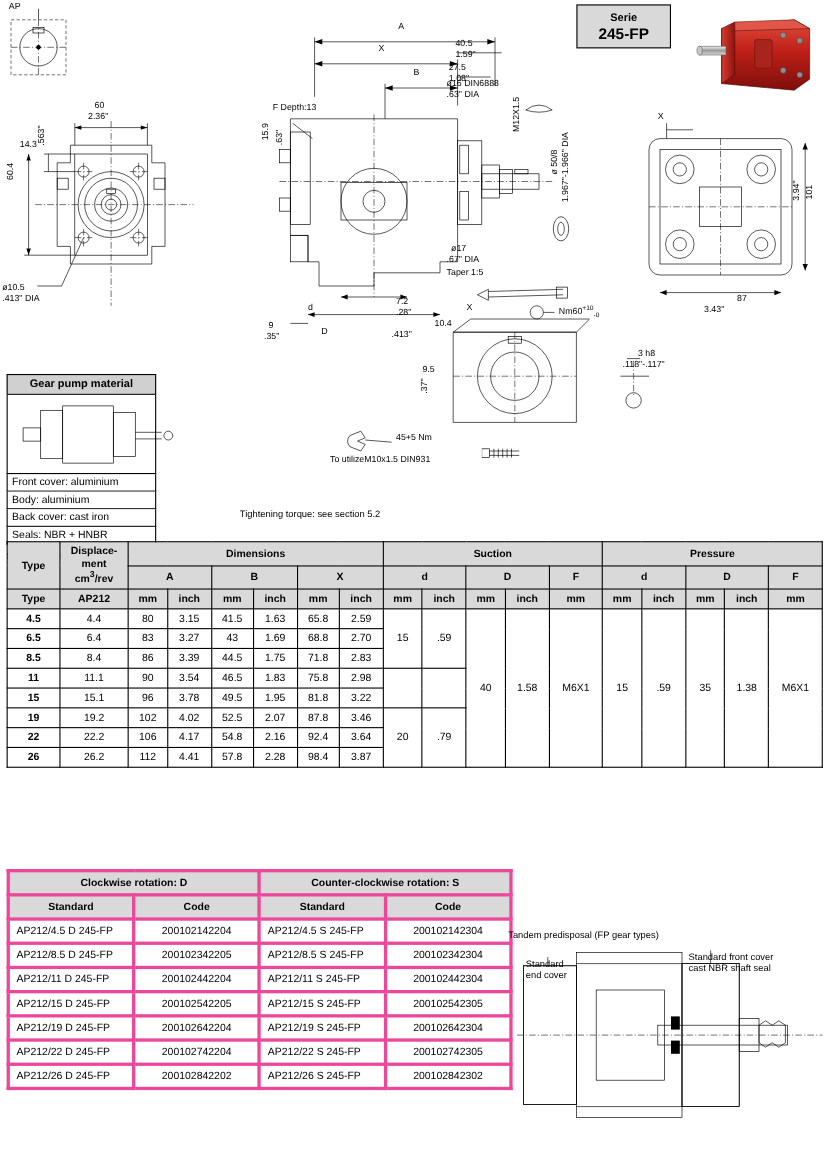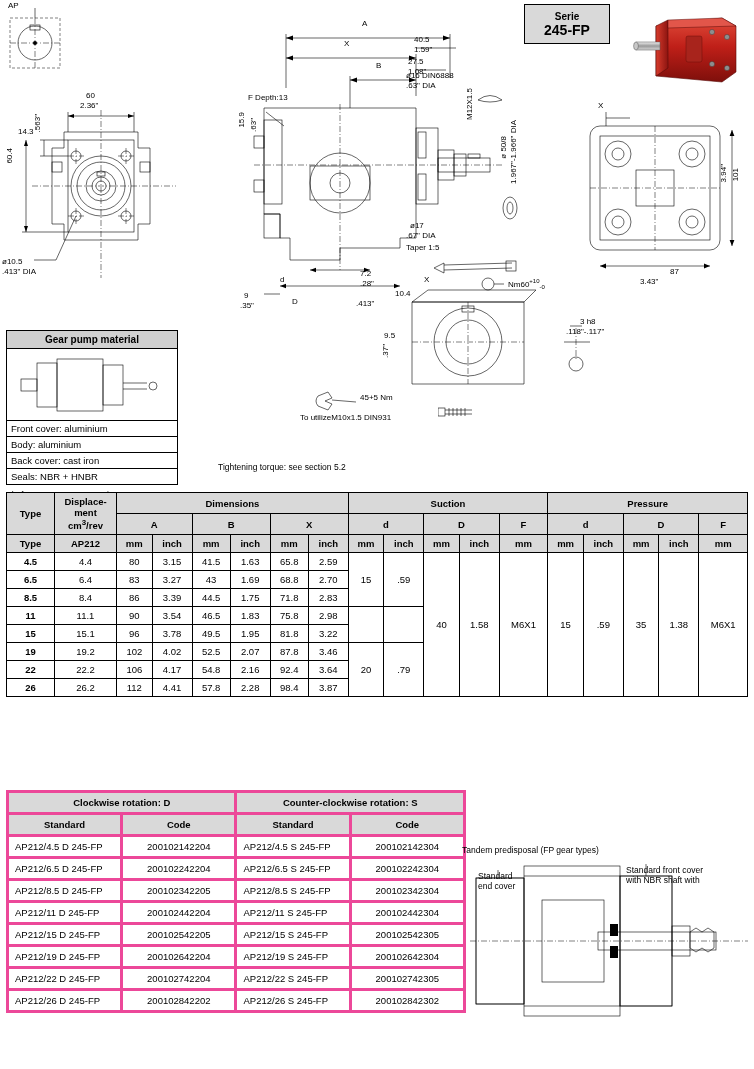--- a/index.html
+++ b/index.html
@@ -28,21 +28,21 @@
     display: flex; flex-direction: column; align-items: center; justify-content: center;
     font-weight: bold;
   }
   .serie-badge .s1 { font-size: 10px; }
   .serie-badge .s2 { font-size: 14px; }
 
   
   .pump-photo { position: absolute; left: 626px; top: 6px; width: 122px; height: 96px; }
 
   
-  .gpm { position: absolute; left: 6px; top: 330px; width: 172px; }
+  .gpm { position: absolute; left: 6px; top: 340px; width: 136px; }
   .gpm-title {
     border: 1px solid #000; background: #d0d0d0; text-align: center;
     font-weight: bold; font-size: 10px; padding: 3px 0;
   }
   .gpm-pic { border: 1px solid #000; border-top: none; height: 72px; background: #fff; position: relative; }
   .gpm-row { border: 1px solid #000; border-top: none; font-size: 9.5px; padding: 2px 4px; background: #fff;}
   .gpm-note { font-size: 8.5px; margin-top: 5px; }
 
   
   table.dims {
@@ -576,26 +576,20 @@
       </tr>
     </thead>
     <tbody>
       <tr>
         <td class="left">AP212/4.5 D 245-FP</td>
         <td>200102142204</td>
         <td class="left">AP212/4.5 S 245-FP</td>
         <td>200102142304</td>
       </tr>
       <tr>
-        <td class="left">AP212/6.5 D 245-FP</td>
-        <td>200102242204</td>
-        <td class="left">AP212/6.5 S 245-FP</td>
-        <td>200102242304</td>
-      </tr>
-      <tr>
         <td class="left">AP212/8.5 D 245-FP</td>
         <td>200102342205</td>
         <td class="left">AP212/8.5 S 245-FP</td>
         <td>200102342304</td>
       </tr>
       <tr>
         <td class="left">AP212/11 D 245-FP</td>
         <td>200102442204</td>
         <td class="left">AP212/11 S 245-FP</td>
         <td>200102442304</td>
@@ -624,21 +618,21 @@
         <td class="left">AP212/26 S 245-FP</td>
         <td>200102842302</td>
       </tr>
     </tbody>
   </table>
 
   <div class="abs lbl" style="left:462px; top:846px; font-size:8.5px;">Tandem predisposal (FP gear types)</div>
   <div class="abs lbl" style="left:478px; top:872px; font-size:8.5px;">Standard</div>
   <div class="abs lbl" style="left:478px; top:882px; font-size:8.5px;">end cover</div>
   <div class="abs lbl" style="left:626px; top:866px; font-size:8.5px;">Standard front cover</div>
-  <div class="abs lbl" style="left:626px; top:876px; font-size:8.5px;">with NBR shaft with</div>
+  <div class="abs lbl" style="left:626px; top:876px; font-size:8.5px;">cast NBR shaft seal</div>
 
   <div class="tandem">
     <svg width="278" height="200" viewBox="0 0 278 200">
       <defs>
         <pattern id="hatch" width="6" height="6" patternUnits="userSpaceOnUse" patternTransform="rotate(45)">
           <line x1="0" y1="0" x2="0" y2="6" stroke="#000" stroke-width="0.5"></line>
         </pattern>
         <pattern id="hatch2" width="6" height="6" patternUnits="userSpaceOnUse" patternTransform="rotate(-45)">
           <line x1="0" y1="0" x2="0" y2="6" stroke="#000" stroke-width="0.5"></line>
         </pattern>

